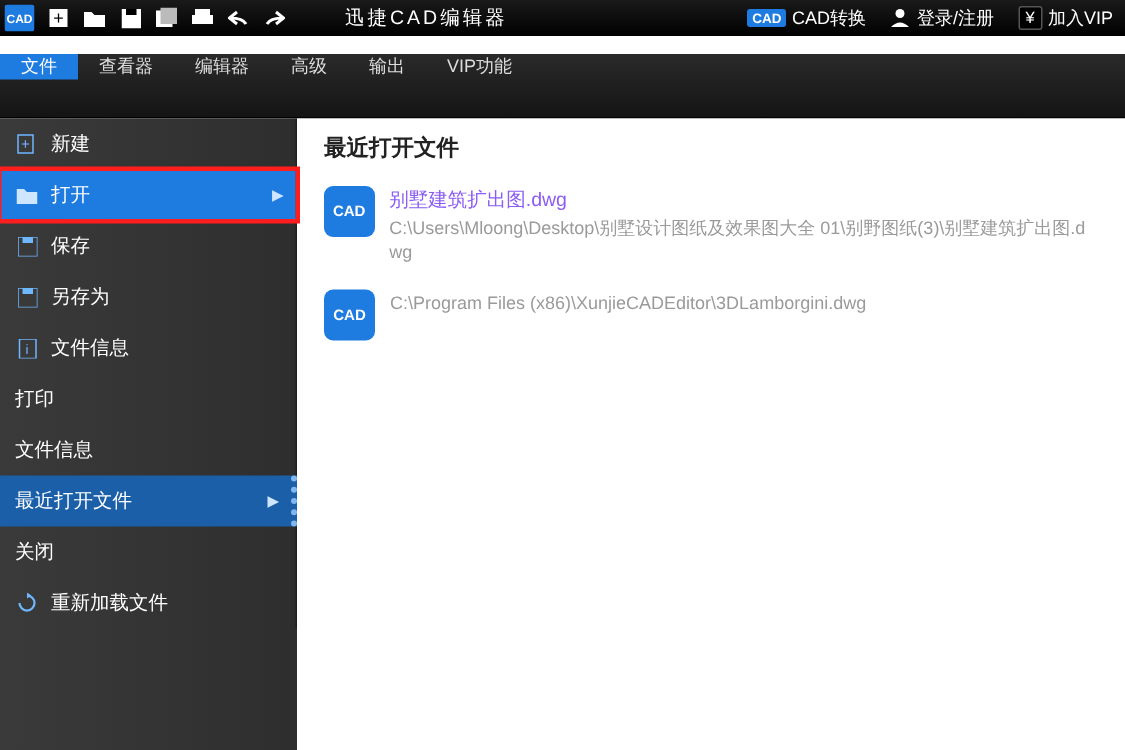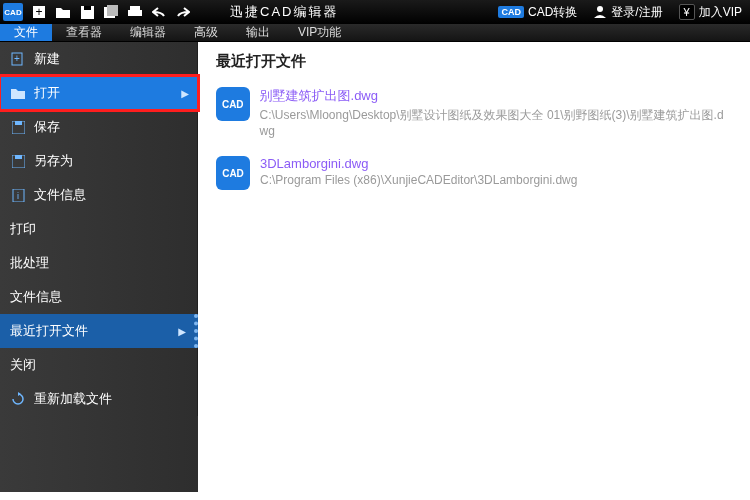--- a/index.html
+++ b/index.html
@@ -18,24 +18,25 @@
   .tb-tools { display: flex; align-items: center; gap: 2px; margin-left: 4px; }
   .tb-btn { width: 22px; height: 20px; display: flex; align-items: center; justify-content: center; color: #eee; }
   .tb-title { flex: 0 0 auto; margin-left: 36px; font-size: 13px; letter-spacing: 2px; }
   .tb-right { margin-left: auto; display: flex; align-items: center; gap: 4px; padding-right: 2px; }
   .tb-right-item { display: flex; align-items: center; gap: 4px; font-size: 12px; padding: 0 6px; height: 24px; }
   .cad-badge { background:#1e7be0; color:#fff; font-size:9px; font-weight:bold; padding:1px 3px; border-radius:2px; }
   .yen { background:#000; color:#fff; border:1px solid #555; width:16px; height:16px; display:flex; align-items:center; justify-content:center; font-size:11px; border-radius:2px;}
 
   
   .menubar {
-    height: 18px;
+    height: 43px;
     background: linear-gradient(to bottom, #2a2a2a, #141414);
     display: flex; align-items: flex-start;
     border-bottom: 1px solid #000;
+    margin-top: 12px;
   }
   .menu-tab {
     color: #ddd; font-size: 12px;
     padding: 0 14px; display: flex; align-items: center;
     cursor: pointer;
   }
   .menu-tab.active {
     background: #1e7be0; color: #fff;
   }
 
@@ -224,23 +225,20 @@
             <text x="6" y="10" font-size="9" fill="#6fb7ff" text-anchor="middle">i</text>
           </svg>
         </span>
       <span>文件信息</span>
     </div>
 
     <div class="side-item">
       <span>打印</span>
     </div>
 
-    <div class="side-item">
-      <span>批处理</span>
-    </div>
 
     <div class="side-item">
       <span>文件信息</span>
     </div>
 
     <div class="side-item selected">
       <span>最近打开文件</span>
       <span class="side-arrow">▶</span>
     </div>
 
@@ -268,19 +266,18 @@
       <div class="recent-icon">CAD</div>
       <div>
         <div class="recent-name">别墅建筑扩出图.dwg</div>
         <div class="recent-path">C:\Users\Mloong\Desktop\别墅设计图纸及效果图大全 01\别野图纸(3)\别墅建筑扩出图.dwg</div>
       </div>
     </div>
 
     <div class="recent-row">
       <div class="recent-icon">CAD</div>
       <div>
-        <div class="recent-name">3DLamborgini.dwg</div>
         <div class="recent-path">C:\Program Files (x86)\XunjieCADEditor\3DLamborgini.dwg</div>
       </div>
     </div>
 
   </div>
 </div>
 
 </body></html>

